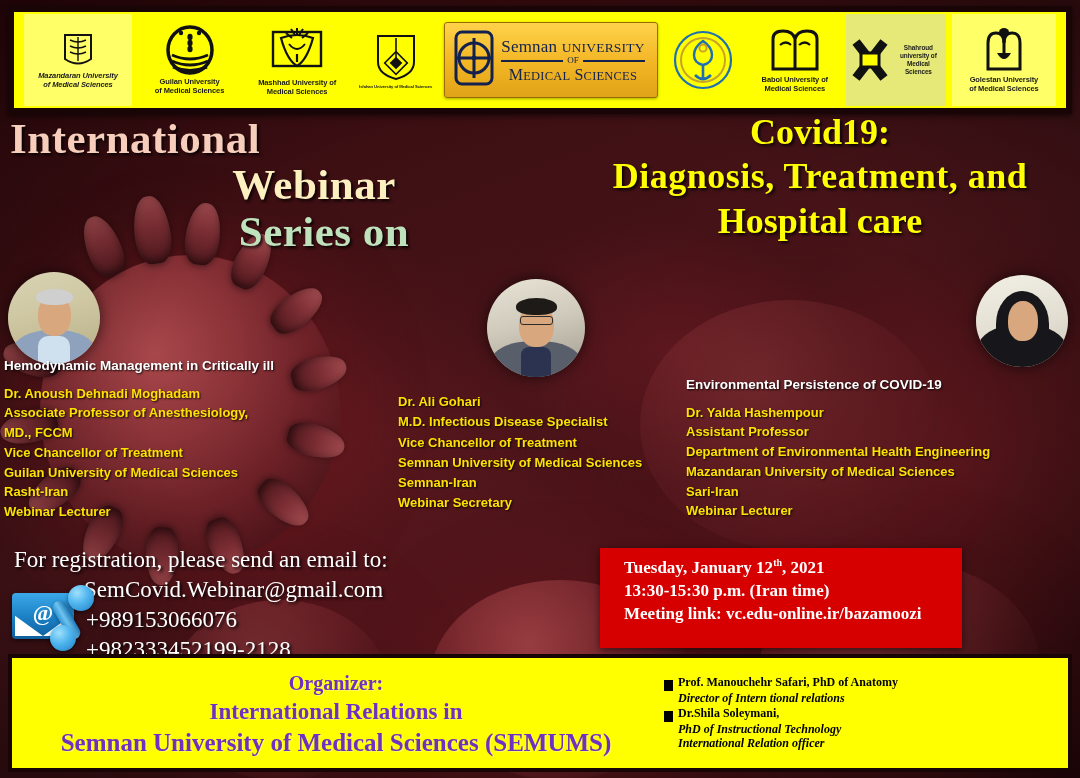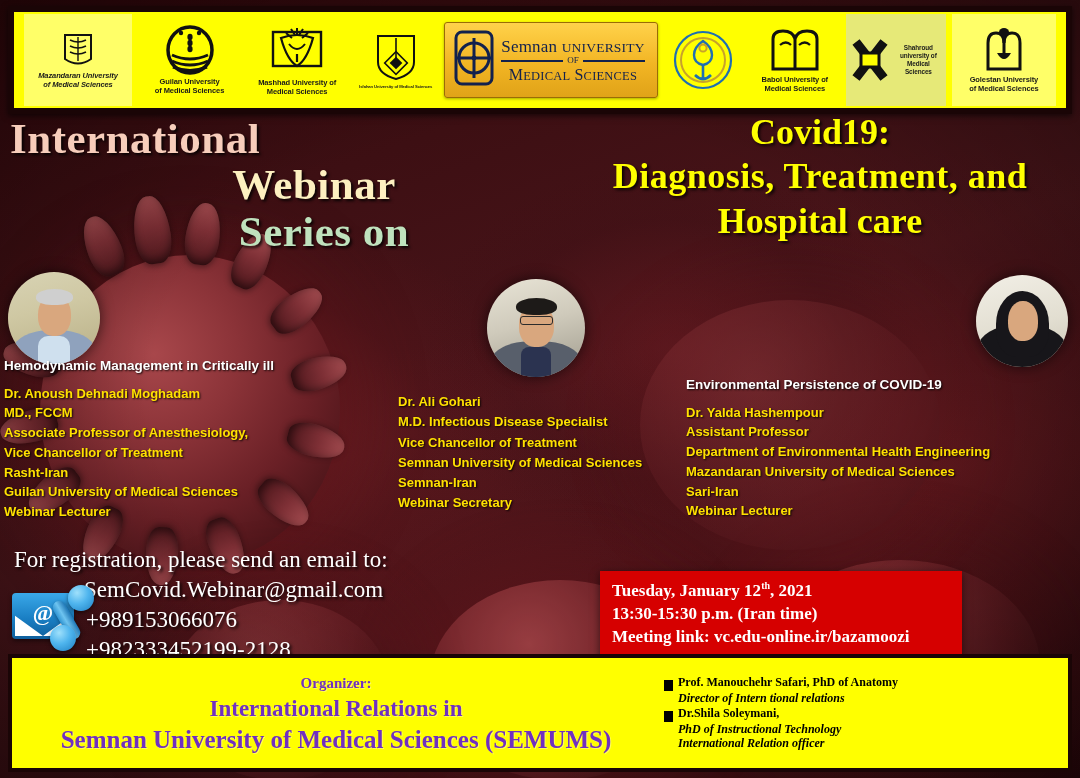--- a/index.html
+++ b/index.html
@@ -182,23 +182,22 @@
     position: absolute; left: 12px; top: 16px; width: 13px; height: 42px;
     background: linear-gradient(90deg, #2f94d2 0%, #6ec4f0 45%, #1e76b5 100%);
     border-radius: 7px; transform: rotate(-30deg);
     box-shadow: 0 2px 4px rgba(0,0,0,0.45);
   }
 
   
   .redbox {
     position: absolute; left: 600px; top: 548px; width: 362px; height: 100px;
     background: #d60000;
-    padding: 8px 10px 6px 12px;
+    padding: 8px 10px 6px 24px;
     box-shadow: 0 2px 8px rgba(0,0,0,0.55);
-    margin-top: 23px;
   }
   .redbox div {
     font-family: "Liberation Serif", serif; font-weight: bold;
     color: #ffffff; font-size: 17px; line-height: 1.36;
     white-space: nowrap;
   }
   .redbox sup { font-size: 10px; vertical-align: super; }
 
   
   .bottom-frame {
@@ -210,21 +209,21 @@
     display: flex; align-items: stretch;
   }
   .org {
     flex: 0 0 648px; display: flex; flex-direction: column;
     align-items: center; justify-content: center; gap: 4px; padding-top: 2px;
   }
   .org div {
     font-family: "Liberation Serif", serif; font-weight: bold;
     color: #7030c0; text-shadow: 1px 1px 0 rgba(255,255,255,0.35);
   }
-  .org-1 { font-size: 15px; }
+  .org-1 { font-size: 20px; }
   .org-2 { font-size: 23px; }
   .org-3 { font-size: 25px; }
 
   .officers {
     flex: 1; display: flex; flex-direction: column; justify-content: center;
     padding: 4px 6px 4px 4px;
   }
   .off-row { display: flex; align-items: flex-start; gap: 5px; }
   .bullet {
     display: inline-block; width: 9px; height: 11px; background: #000;
@@ -454,25 +453,25 @@
     <div class="f-hair" style="left:20px; top:16px; width:53px; height:66px; background:#17161a; border-radius:50% 50% 38% 38%;"></div>
     <div class="f-skin" style="left:32px; top:26px; width:30px; height:40px;"></div>
   </div>
 
   <div class="spk spk-a">
     <div class="spk-title">
       <div>Hemodynamic Management in Critically ill</div>
     </div>
     <div class="spk-lines">
       <div class="spk-line">Dr. Anoush Dehnadi Moghadam</div>
+      <div class="spk-line">Associate Professor of Anesthesiology,</div>
       <div class="spk-line">MD., FCCM</div>
-      <div class="spk-line">Associate Professor of Anesthesiology,</div>
       <div class="spk-line">Vice Chancellor of Treatment</div>
+      <div class="spk-line">Guilan University of Medical Sciences</div>
       <div class="spk-line">Rasht-Iran</div>
-      <div class="spk-line">Guilan University of Medical Sciences</div>
       <div class="spk-line">Webinar Lecturer</div>
     </div>
   </div>
 
   <div class="spk spk-b">
     <div class="spk-lines" style="margin-top:0;">
       <div class="spk-line">Dr. Ali Gohari</div>
       <div class="spk-line">M.D. Infectious Disease Specialist</div>
       <div class="spk-line">Vice Chancellor of Treatment</div>
       <div class="spk-line">Semnan University of Medical Sciences</div>

